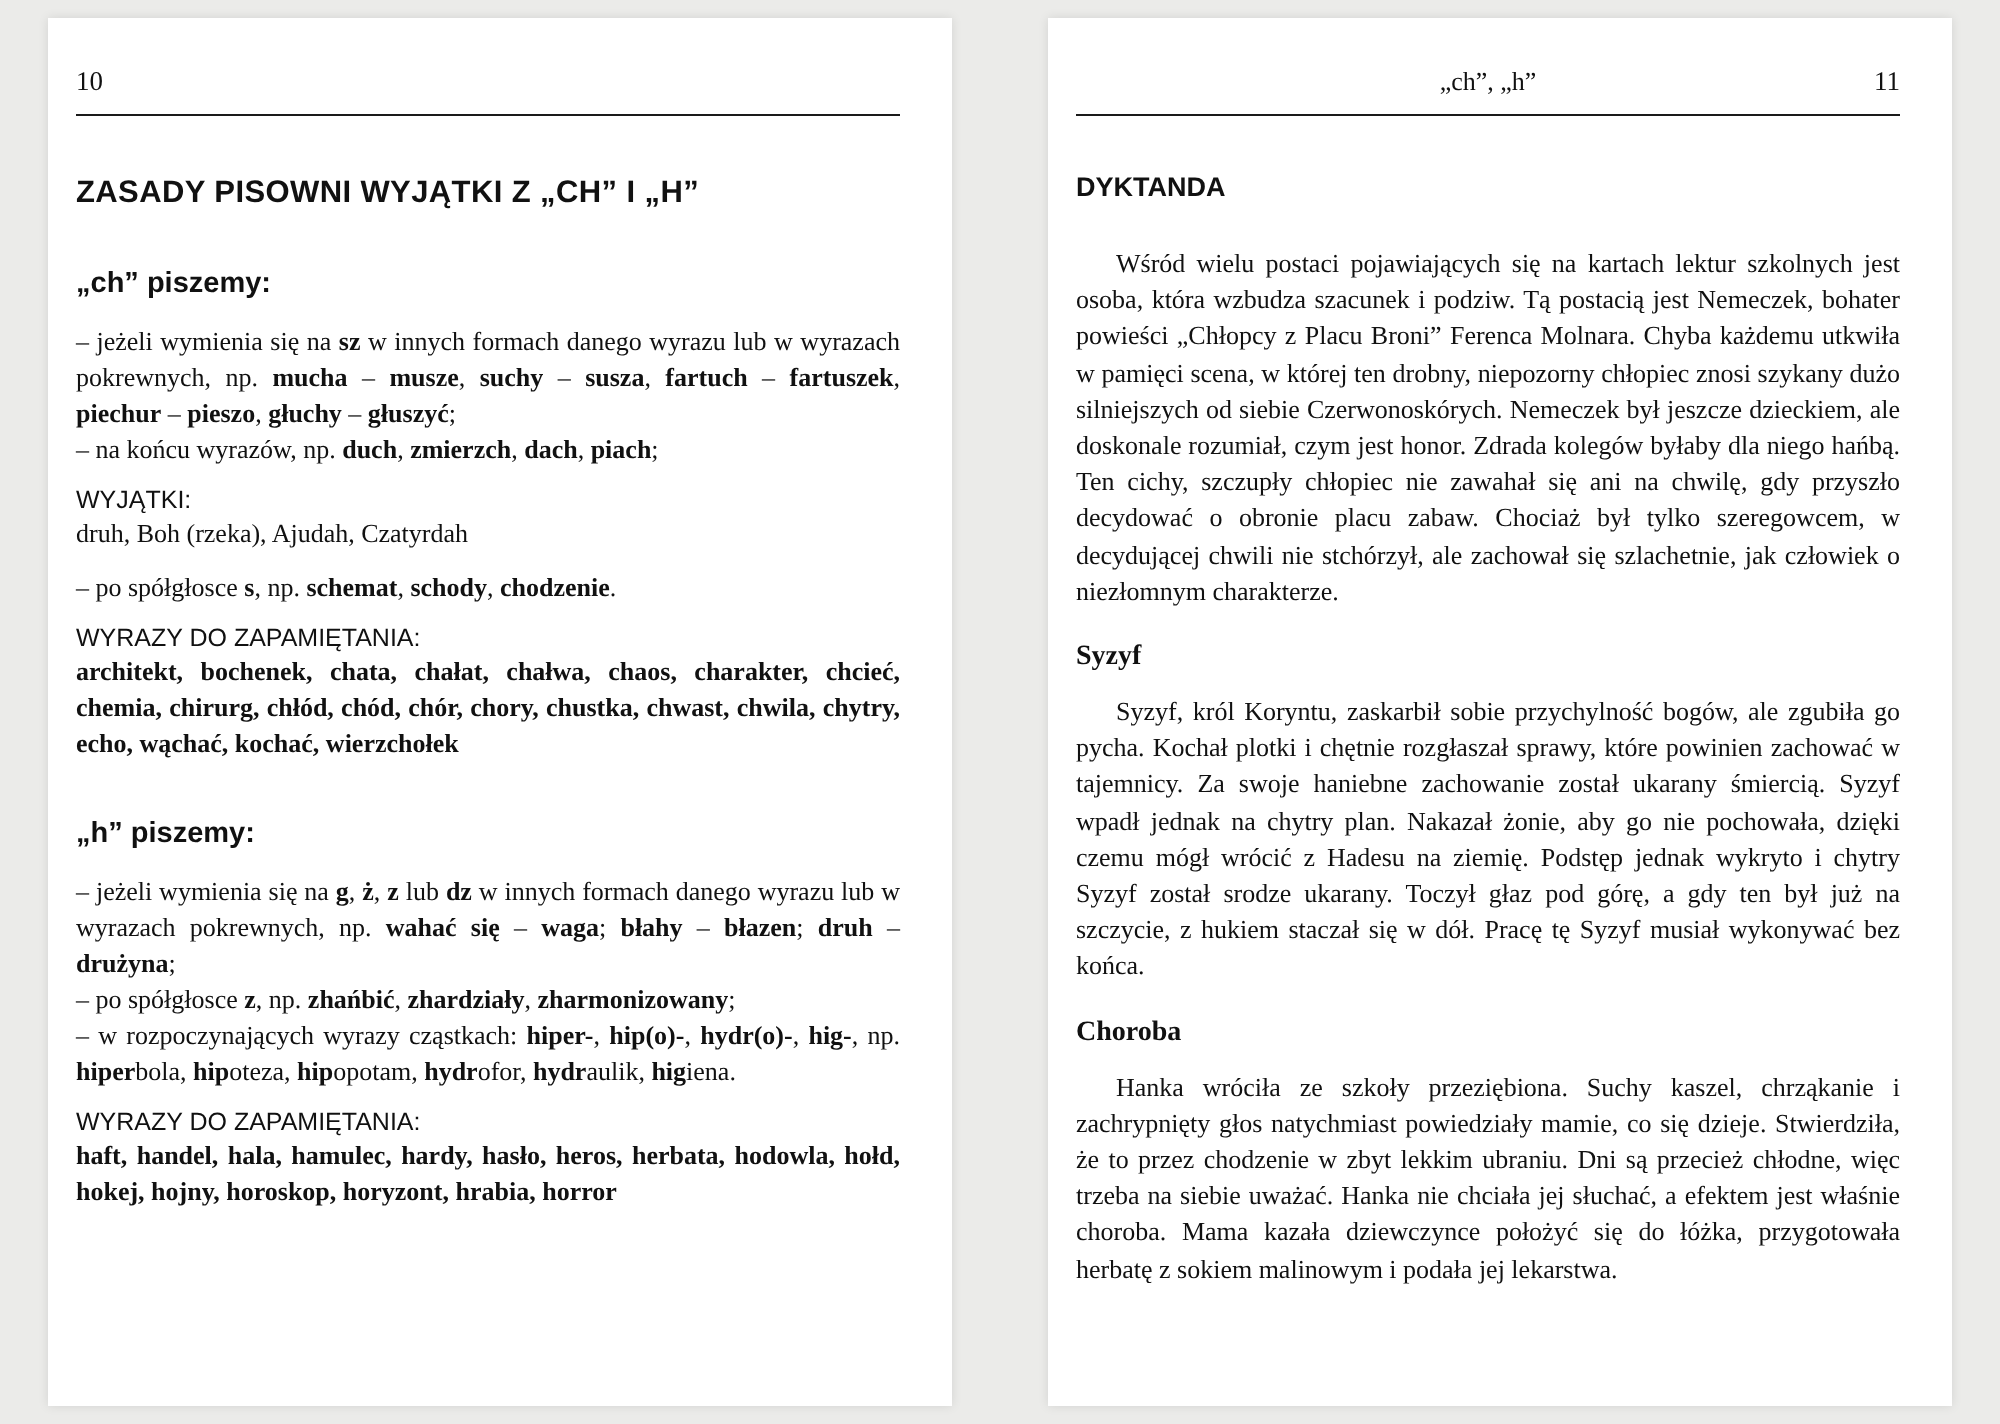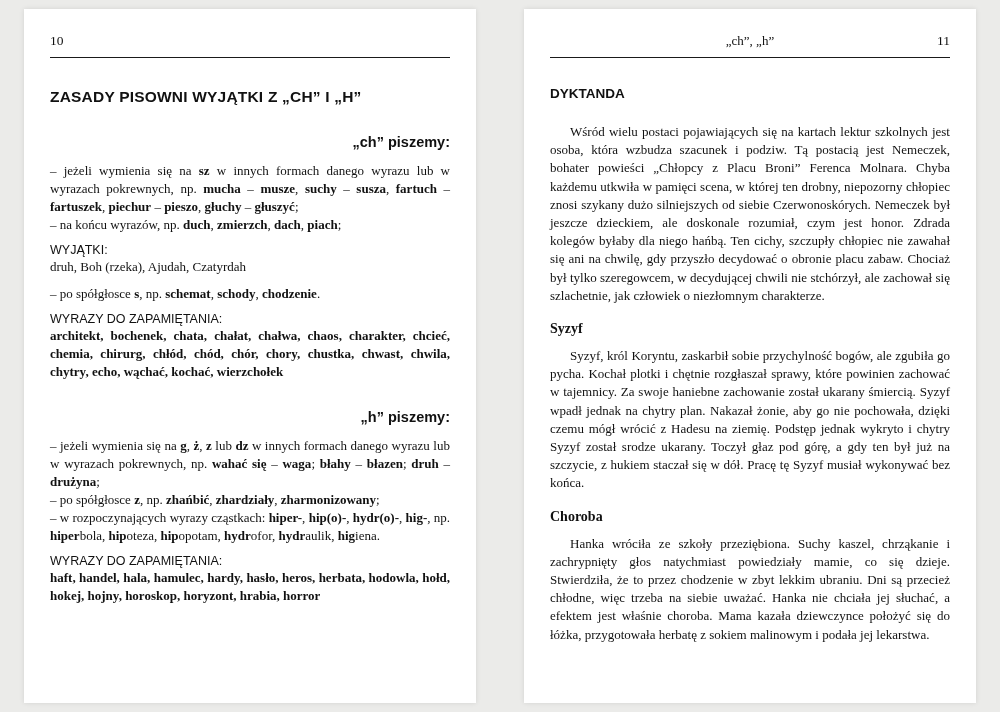--- a/index.html
+++ b/index.html
@@ -16,21 +16,21 @@
     padding:9px 24px;
     box-sizing:border-box;
     width:1000px;
   }
   .page{
     width:452px;
     height:694px;
     background:#ffffff;
     box-shadow:0 0 5px rgba(0,0,0,0.10);
     box-sizing:border-box;
-    padding:24px 26px 20px 26px;
+    padding:24px 26px 20px 14px;
     position:relative;
   }
   .page-header{
     position:relative;
     height:20px;
     font-size:13.5px;
   }
   .pagenum{font-family:"Liberation Serif", serif;}
   .pagenum.right-num{position:absolute;right:0;top:0;}
   .running-head{
@@ -49,21 +49,20 @@
     font-weight:bold;
     font-size:15.5px;
     letter-spacing:.2px;
     margin:30px 0 28px 0;
   }
   .sec-heading{
     font-family:"Liberation Sans", sans-serif;
     font-weight:bold;
     font-size:14.5px;
     margin:0 0 12px 0;
-    text-align:right;
   }
   .sec-heading.h-gap{margin-top:28px;}
   .label{
     font-family:"Liberation Sans", sans-serif;
     font-weight:normal;
     font-size:12.5px;
     margin:9px 0 1px 0;
   }
   .body{
     font-size:13px;

